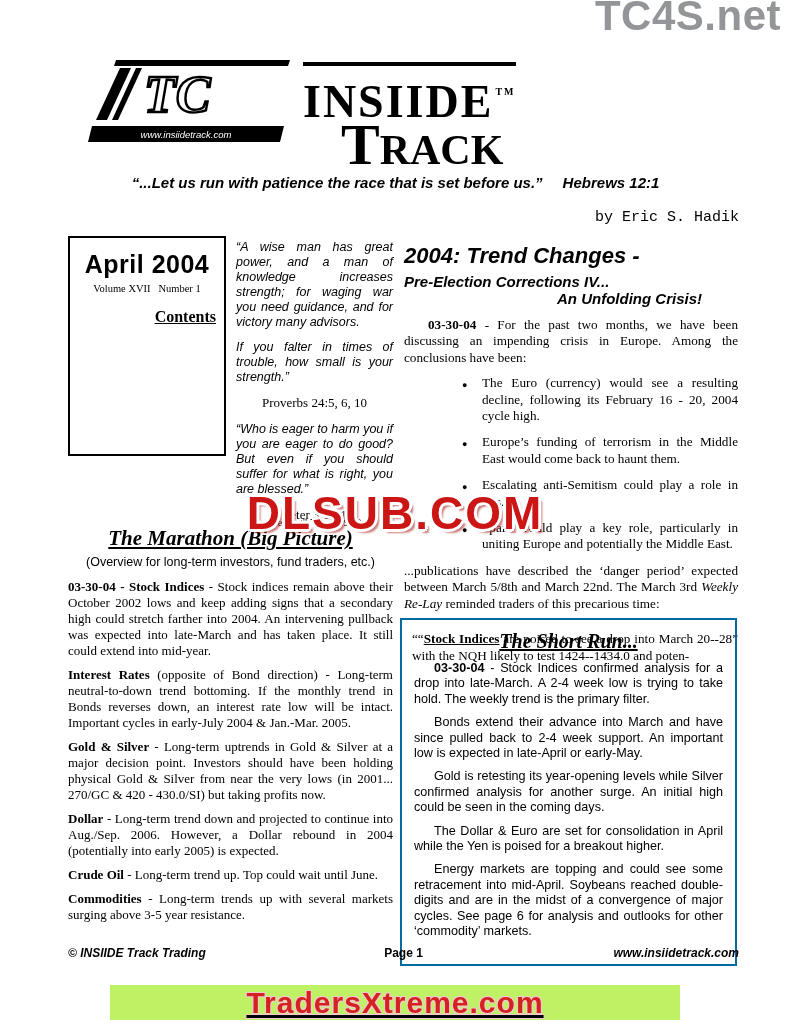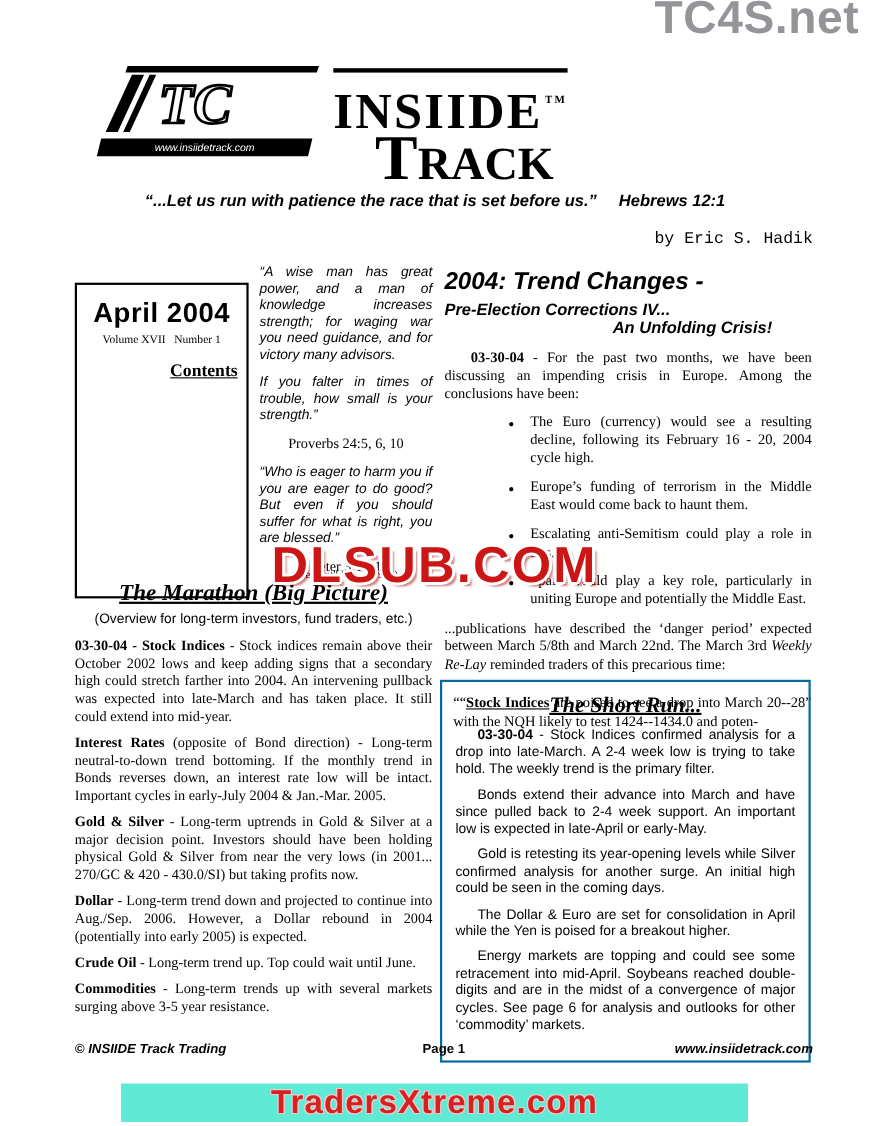--- a/index.html
+++ b/index.html
@@ -27,21 +27,21 @@
 
   
   #banner {
     position: absolute; top: 174px; left: 0; width: 100%; text-align: center;
     font-family: "Liberation Sans", sans-serif; font-weight: bold; font-style: italic; font-size: 15px;
   }
   #banner .cite { margin-left: 20px; }
   #byline { position: absolute; top: 209px; right: 52px; font-size: 15px; font-family: Liberation Mono, monospace; }
 
   
-  #issue-box { position: absolute; left: 68px; top: 236px; width: 158px; height: 287px; border: 2px solid #000; padding: 12px 8px 0; margin-top: 21px; }
+  #issue-box { position: absolute; left: 68px; top: 236px; width: 158px; height: 220px; border: 2px solid #000; padding: 12px 8px 0; }
   .issue-title { text-align: center; font-family: "Liberation Sans", sans-serif; font-weight: bold; font-size: 25px; letter-spacing: 0.5px; }
   .issue-vol { text-align: center; font-size: 10.5px; margin-top: 4px; white-space: pre; }
   .contents-title { text-align: right; font-weight: bold; font-size: 16px; text-decoration: underline; margin-top: 14px; }
   .contents-list { margin-top: 8px; padding-left: 10px; }
   .c-item { font-style: italic; font-size: 13.5px; line-height: 23px; }
 
   
   #quotes-col {
     position: absolute; left: 236px; top: 240px; width: 157px;
     font-family: "Liberation Sans", sans-serif; font-style: italic;
@@ -89,21 +89,21 @@
   #dlsub {
     position: absolute; left: 395px; top: 486px; transform: translateX(-50%); z-index: 9;
     font-family: "Liberation Sans", sans-serif; font-weight: bold; font-size: 46px;
     letter-spacing: 2px; color: #cc1515; white-space: nowrap;
     text-shadow: -2px -2px 0 #fff, 2px -2px 0 #fff, -2px 2px 0 #fff, 2px 2px 0 #fff,
                  -3px 0 0 #fff, 3px 0 0 #fff, 0 3px 0 #fff, 0 -3px 0 #fff,
                  4px 4px 2px rgba(160,20,20,0.55);
   }
   #band {
     position: absolute; left: 110px; top: 985px; width: 570px; height: 35px; z-index: 8;
-    background: #5eead4; display: flex; align-items: center; justify-content: center;
+    background: #bef264; display: flex; align-items: center; justify-content: center; text-decoration: underline;
   }
   #band .bandtext {
     font-family: "Liberation Sans", sans-serif; font-weight: bold; font-size: 30px;
     color: #d42222; letter-spacing: 1px;
     text-shadow: -1px -1px 0 #f0caca, 1px -1px 0 #f0caca, -1px 1px 0 #f0caca, 1px 1px 0 #f0caca;
   }
 </style>
 </head>
 <body>
 

